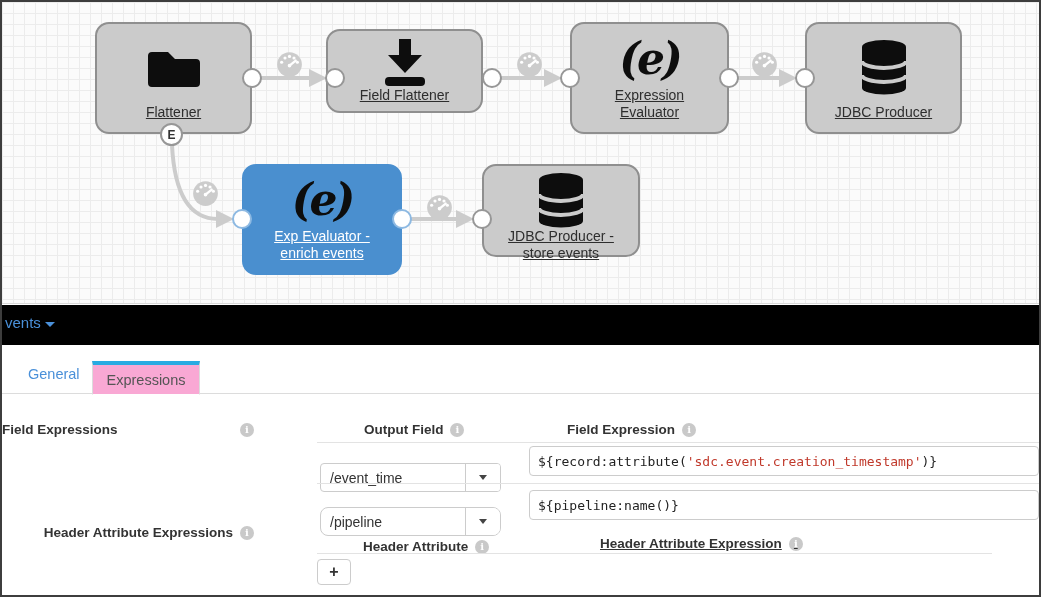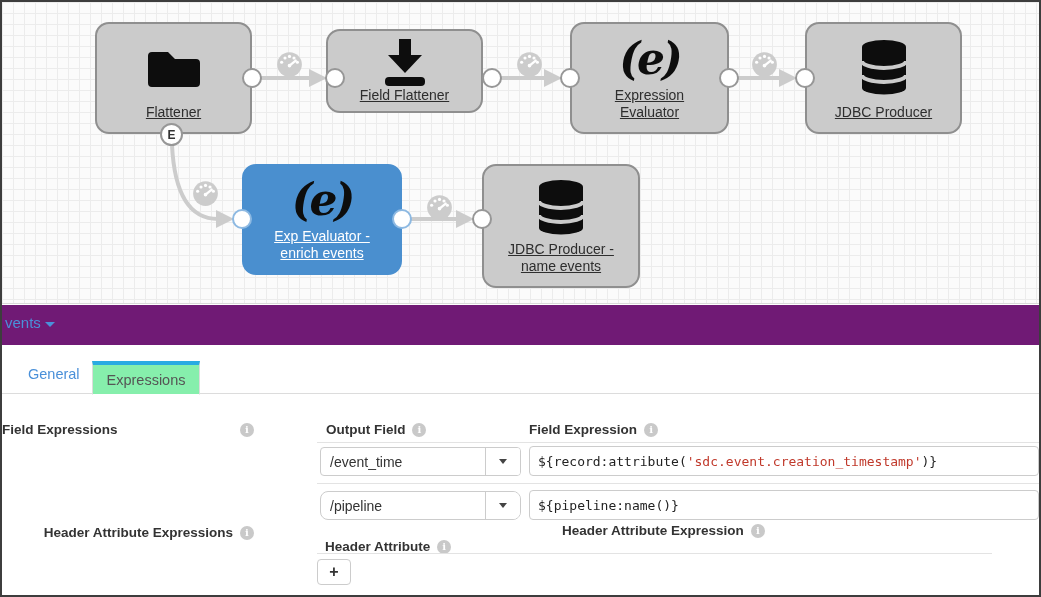--- a/index.html
+++ b/index.html
@@ -17,38 +17,38 @@
   .node .icon-wrap{flex:1;display:flex;align-items:center;justify-content:center;padding-top:6px;}
   .node-label{text-align:center;font-size:14px;line-height:17px;color:#2e2e2e;margin-bottom:11px;text-decoration:underline;}
   .node.selected .node-label{color:#fff;}
   .e-icon{font-family:"DejaVu Serif",serif;font-style:italic;font-weight:bold;font-size:44px;color:#0d0d0d;letter-spacing:-3px;line-height:1;}
   .port{position:absolute;width:20px;height:20px;box-sizing:border-box;background:#fff;border:2px solid #979797;border-radius:50%;z-index:3;cursor:crosshair;}
   .port.blue{border-color:#8db9e2;}
   .eport{position:absolute;width:23px;height:23px;box-sizing:border-box;background:#fff;border:2px solid #979797;border-radius:50%;
     z-index:3;display:flex;align-items:center;justify-content:center;font-size:12px;font-weight:bold;color:#333;cursor:crosshair;}
 
   
-  .stage-row{position:absolute;left:0;top:303px;width:1037px;height:52px;background:#701a75;border-bottom:1px solid #e6e6e6;box-sizing:border-box;}
+  .stage-row{position:absolute;left:0;top:303px;width:1037px;height:52px;background:#000000;border-bottom:1px solid #e6e6e6;box-sizing:border-box;}
   .stage-link{position:absolute;left:3px;top:9px;font-size:15px;color:#4a90d9;cursor:pointer;white-space:nowrap;}
   .stage-link .caret{display:inline-block;margin-left:4px;width:0;height:0;border-left:5px solid transparent;border-right:5px solid transparent;border-top:5px solid #4a90d9;vertical-align:middle;}
 
   .tab-strip{position:absolute;left:0;top:343px;width:1037px;height:49px;background:#fff;border-bottom:1px solid #dcdcdc;box-sizing:border-box;}
   .tab-general{position:absolute;left:18px;top:21px;font-size:14.5px;color:#4a90d9;cursor:pointer;padding:0 8px;}
-  .tab-expressions{position:absolute;left:90px;top:16px;width:108px;height:33px;box-sizing:border-box;background:#86efac;
+  .tab-expressions{position:absolute;left:90px;top:16px;width:108px;height:33px;box-sizing:border-box;background:#f9a8d4;
     border-left:1px solid #dcdcdc;border-right:1px solid #dcdcdc;border-top:4px solid #29abe2;border-bottom:1px solid #fff;
     margin-bottom:-1px;z-index:2;display:flex;align-items:center;justify-content:center;font-size:14.5px;color:#555;cursor:pointer;height:34px;}
 
   .form{position:absolute;left:0;top:392px;width:1037px;height:203px;background:#fff;}
   .form-label{position:absolute;font-size:13.5px;font-weight:bold;color:#333;display:flex;align-items:center;}
   .form-label.rt{justify-content:flex-end;left:0;width:252px;}
-  .col-head{position:absolute;font-size:13.5px;font-weight:bold;color:#333;display:flex;align-items:center;}
+  .col-head{position:absolute;font-size:13.5px;font-weight:bold;color:#333;display:flex;align-items:center;margin-left:38px;}
   .info{display:inline-flex;align-items:center;justify-content:center;width:14px;height:14px;margin-left:7px;border-radius:50%;
     background:#c9c9c9;color:#fff;font-size:10px;font-weight:bold;font-family:"DejaVu Serif",serif;cursor:pointer;flex:0 0 14px;}
   .rule{position:absolute;height:1px;background:#e3e3e3;}
-  .combo{position:absolute;display:flex;width:201px;height:29px;box-sizing:border-box;border:1px solid #ccc;border-radius:4px;background:#fff;overflow:hidden;}
+  .combo{position:absolute;display:flex;width:181px;height:29px;box-sizing:border-box;border:1px solid #ccc;border-radius:4px;background:#fff;overflow:hidden;margin-top:16px;}
   .combo .val{flex:1;display:flex;align-items:center;padding-left:9px;font-size:14px;color:#333;}
   .combo .dd{width:34px;border-left:1px solid #ccc;display:flex;align-items:center;justify-content:center;cursor:pointer;background:#fff;}
   .combo .dd:after{content:"";width:0;height:0;border-left:4px solid transparent;border-right:4px solid transparent;border-top:5px solid #444;}
   .expr{position:absolute;width:510px;height:30px;box-sizing:border-box;border:1px solid #ccc;border-radius:4px;background:#fff;
     display:flex;align-items:center;padding-left:8px;font-family:"DejaVu Sans Mono",monospace;font-size:13px;color:#222;white-space:nowrap;overflow:hidden;cursor:text;}
   .expr .hl{color:#c0392b;}
   .plus-btn{position:absolute;width:34px;height:26px;box-sizing:border-box;border:1px solid #ccc;border-radius:4px;background:#fff;
     display:flex;align-items:center;justify-content:center;font-size:16px;font-weight:bold;color:#333;cursor:pointer;}
 </style>
 </head>
@@ -151,33 +151,33 @@
     <div class="node selected" style="left:240px;top:162px;width:160px;height:111px;">
       <div class="icon-wrap">
           <span class="e-icon">(e)</span>
         </div>
       <div class="node-label">
         <div>Exp Evaluator -</div>
           <div>enrich events</div>
       </div>
     </div>
 
-    <div class="node" style="left:480px;top:162px;width:158px;height:124px;">
+    <div class="node" style="left:480px;top:162px;width:158px;height:93px;">
       <div class="icon-wrap">
         <svg width="46" height="56" viewBox="0 0 46 56">
           <ellipse cx="23" cy="8" rx="22" ry="7" fill="#0d0d0d"></ellipse>
           <rect x="1" y="8" width="44" height="41" fill="#0d0d0d"></rect>
           <ellipse cx="23" cy="49" rx="22" ry="6.5" fill="#0d0d0d"></ellipse>
           <path d="M1,22 a22,7 0 0 0 44,0" stroke="#cbcbcb" stroke-width="4" fill="none"></path>
           <path d="M1,36 a22,7 0 0 0 44,0" stroke="#cbcbcb" stroke-width="4" fill="none"></path>
         </svg>
       </div>
       <div class="node-label">
         <div>JDBC Producer -</div>
-          <div>name events</div>
+          <div>store events</div>
       </div>
     </div>
 
     <div class="port" style="left:240px;top:66px;"></div>
     <div class="eport" style="left:158px;top:121px;">E</div>
     <div class="port" style="left:323px;top:66px;"></div>
     <div class="port" style="left:480px;top:66px;"></div>
     <div class="port" style="left:558px;top:66px;"></div>
     <div class="port" style="left:717px;top:66px;"></div>
     <div class="port" style="left:793px;top:66px;"></div>
@@ -231,21 +231,21 @@
     </div>
 
     <div class="form-label rt" style="top:131px;">
       <span>Header Attribute Expressions</span>
         <span class="info">i</span>
     </div>
     <div class="col-head" style="left:323px;top:145px;">
       <span>Header Attribute</span>
         <span class="info">i</span>
     </div>
-    <div class="col-head" style="left:560px;top:129px;">
+    <div class="col-head" style="left:560px;top:142px;text-decoration:underline;">
       <span>Header Attribute Expression</span>
         <span class="info">i</span>
     </div>
 
     <div class="rule" style="left:315px;top:159px;width:675px;"></div>
 
     <div class="plus-btn" style="left:315px;top:165px;">+</div>
   </div>
 
 </div>

